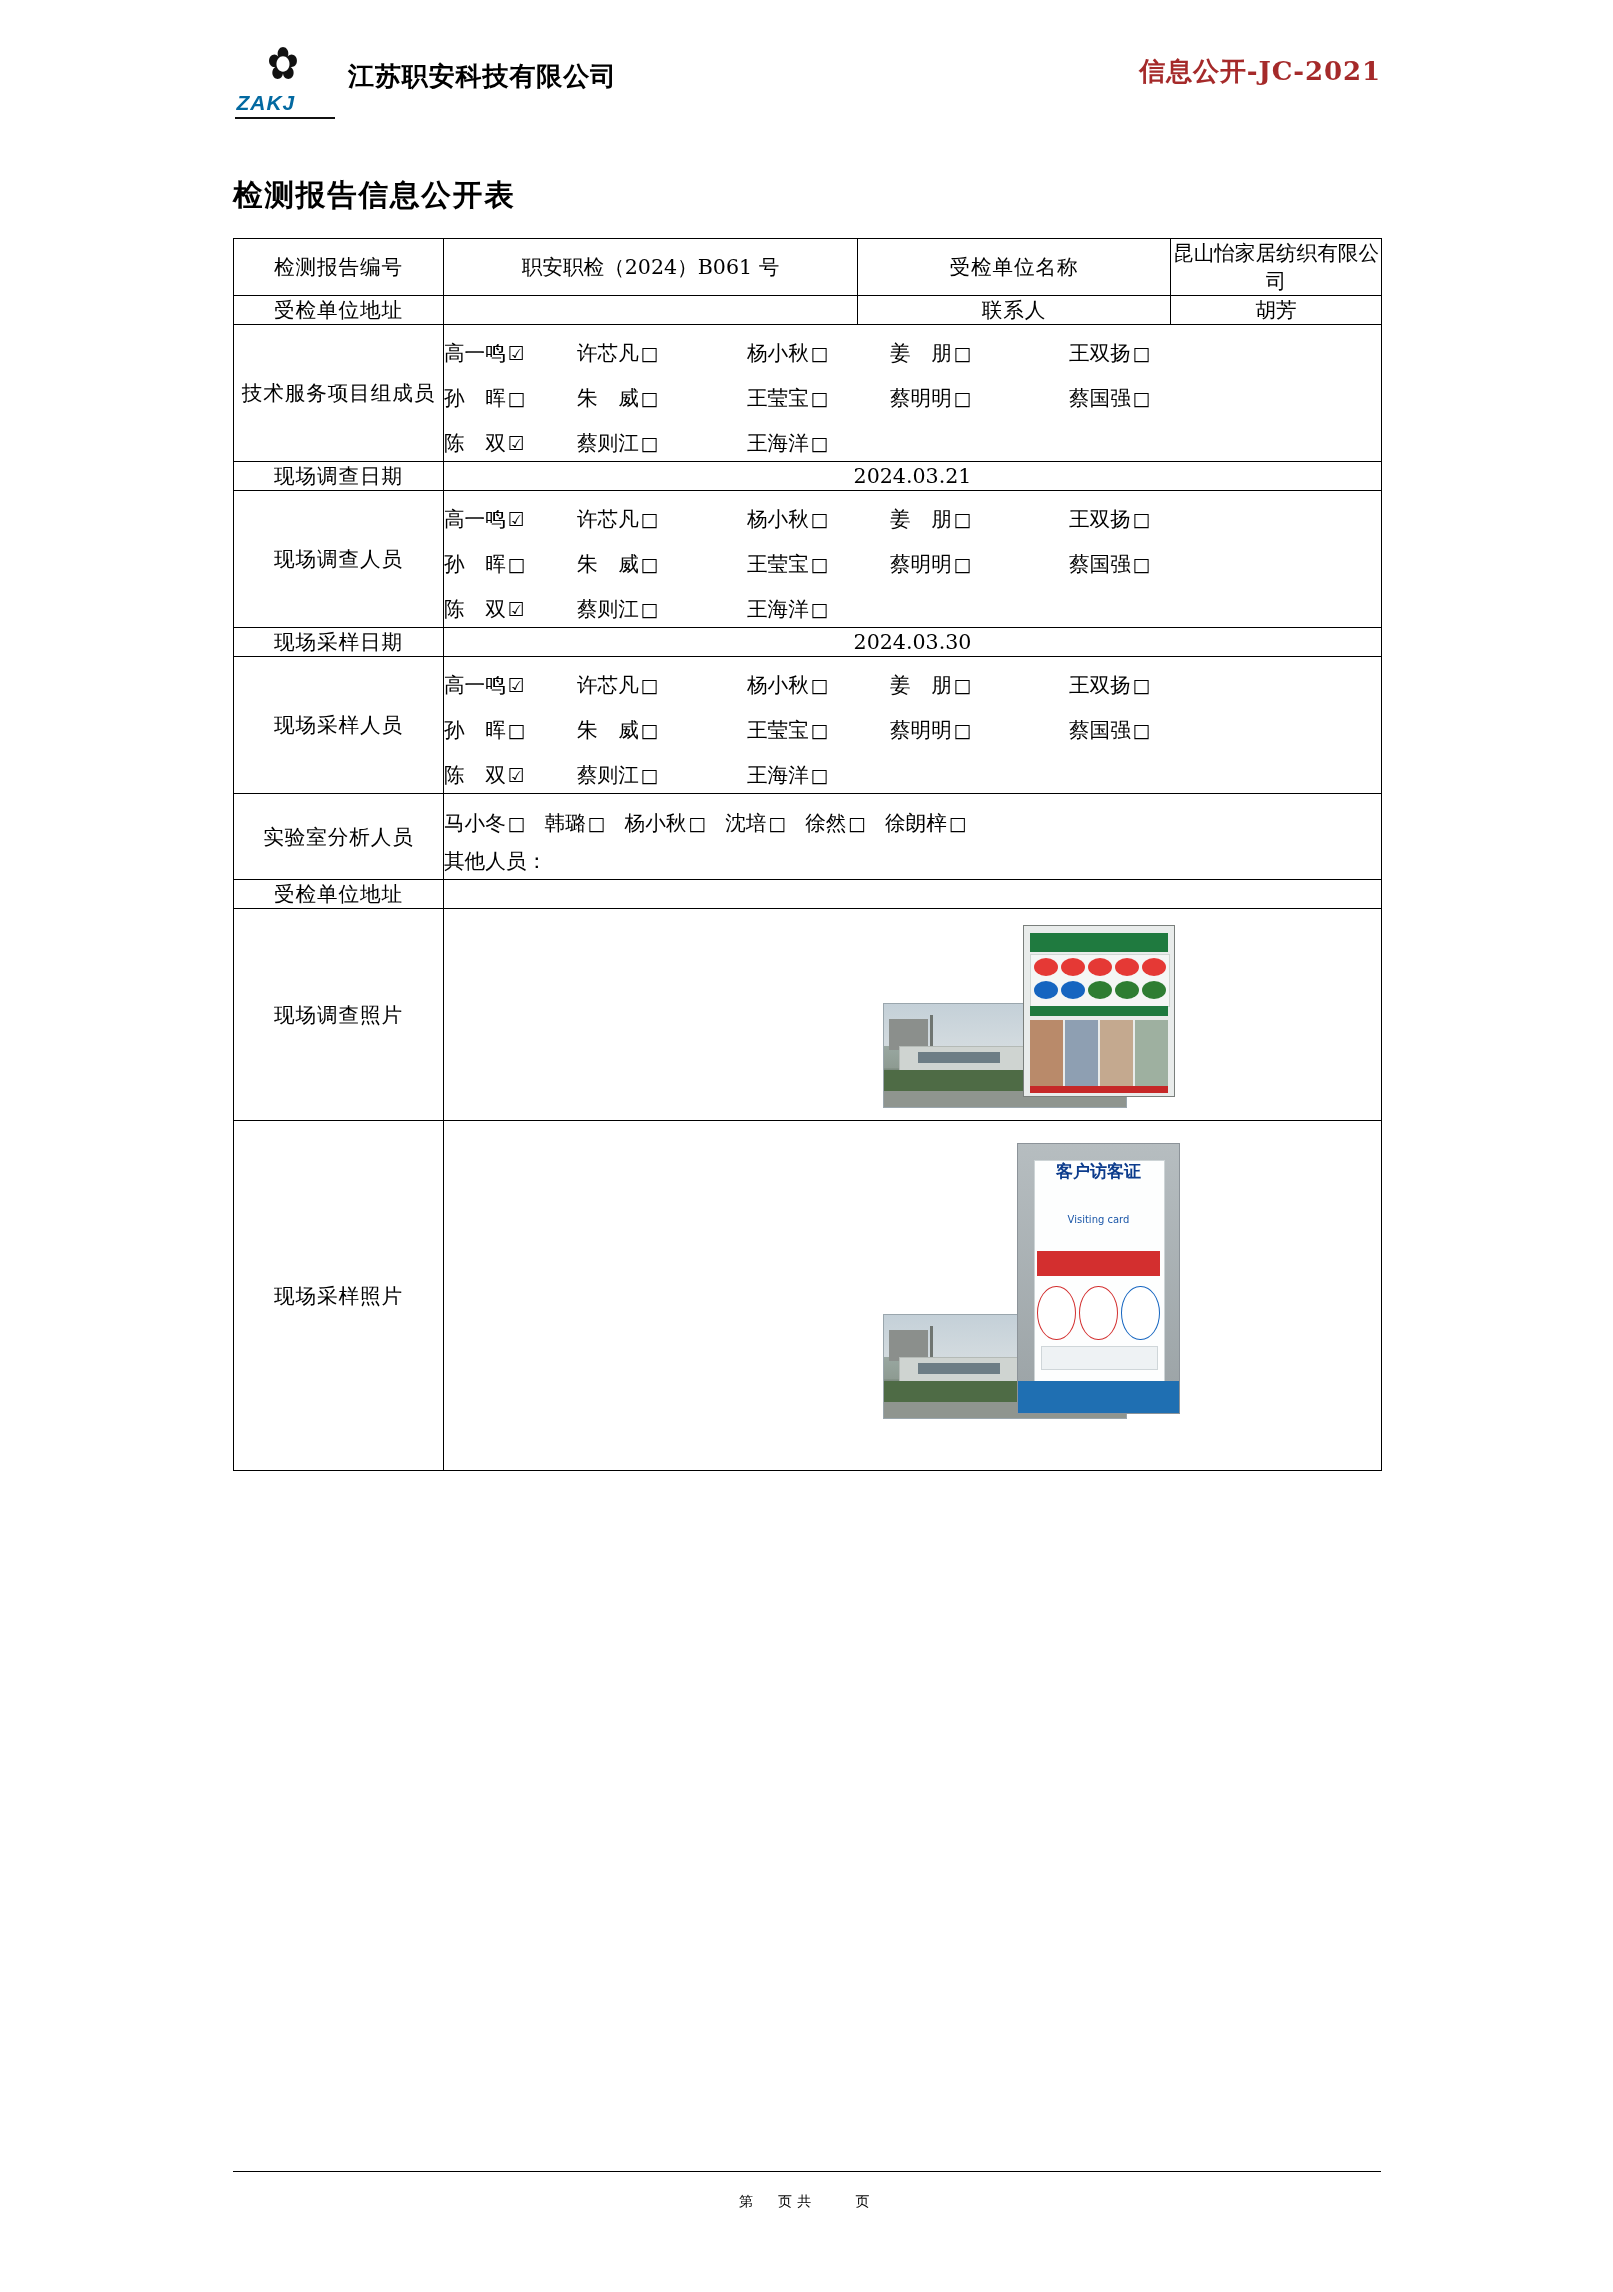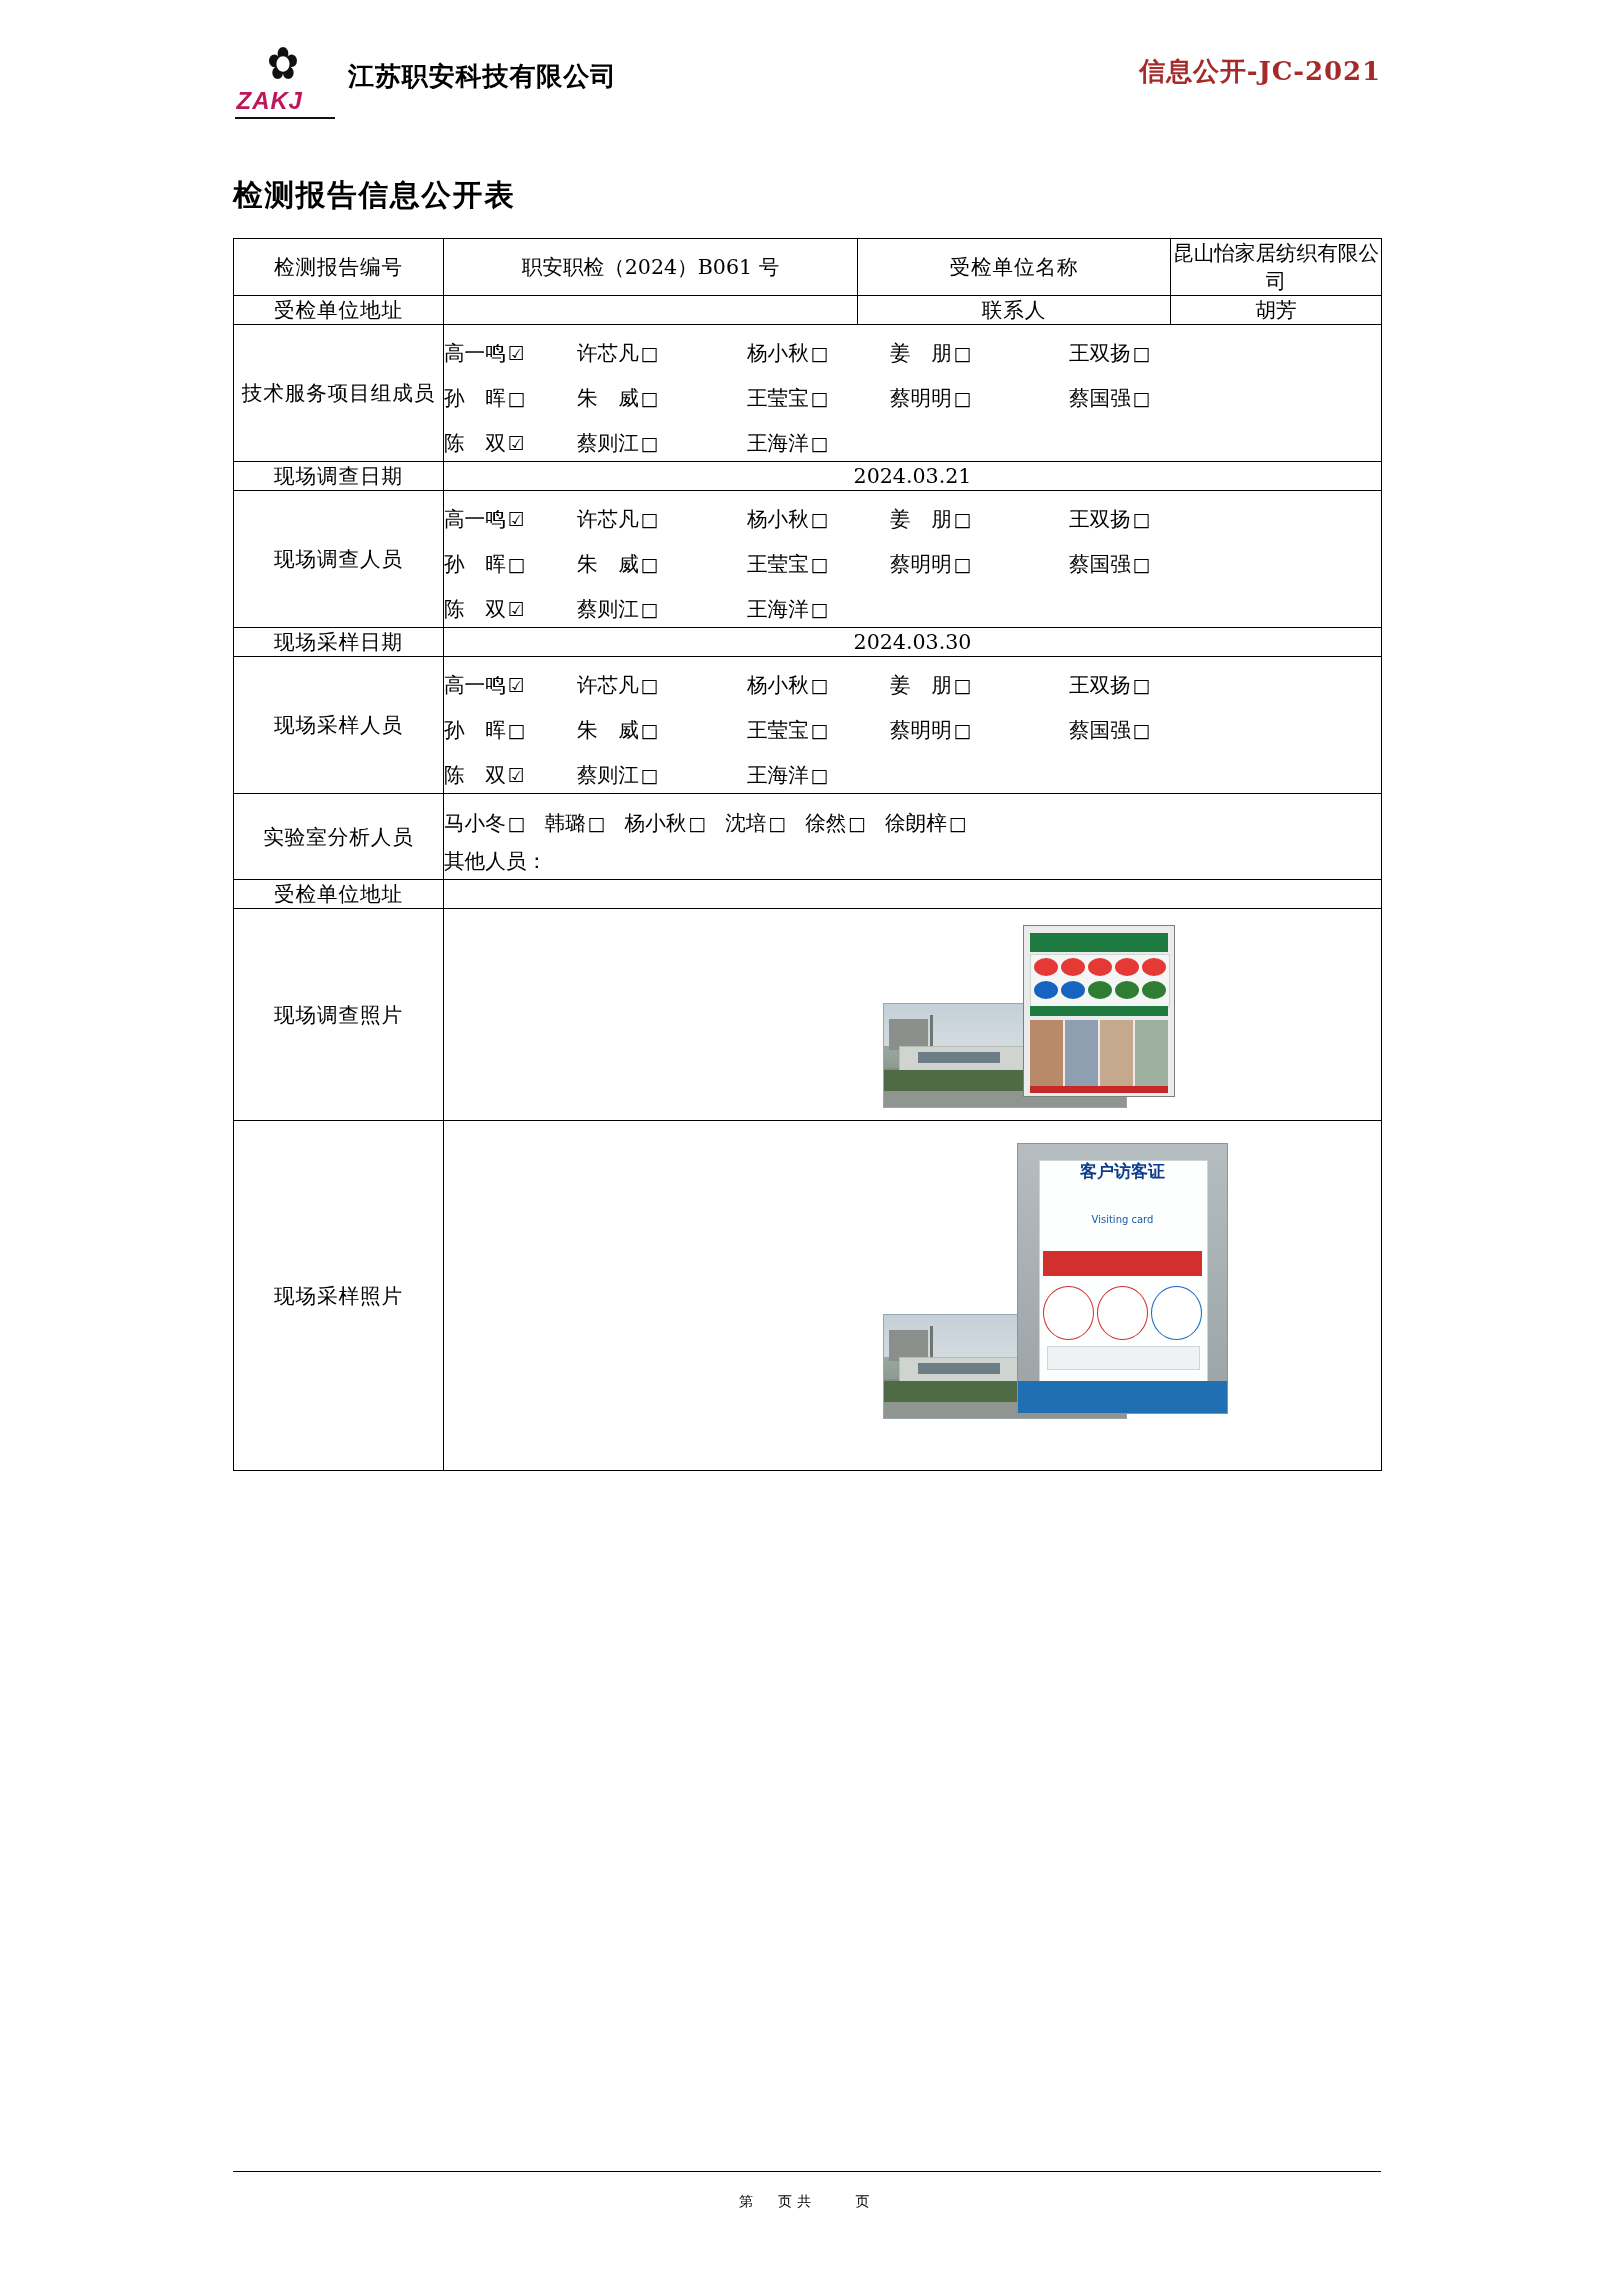--- a/index.html
+++ b/index.html
@@ -50,23 +50,23 @@
     font-family: "DejaVu Sans", sans-serif;
     transform: scaleX(0.85);
   }
   .logo-text {
     position: absolute;
     left: 3.6px;
     bottom: 1.8px;
     font-family: "Liberation Sans", sans-serif;
     font-weight: bold;
     font-style: italic;
-    font-size: 24px;
+    font-size: 21px;
     letter-spacing: 0.9px;
-    color: #be185d;
+    color: #0369a1;
   }
   .logo-underline {
     position: absolute;
     left: 1.8px;
     bottom: -2.7px;
     width: 100px;
     height: 2.7px;
     background: #111;
   }
   .company-name {
@@ -198,21 +198,20 @@
   .bd-ph:nth-child(3) { background:#c4a98f; }
   .bd-ph:nth-child(4) { background:#9eb0a0; }
   .bd-redbar { position:absolute; left:4%; bottom:2%; width:92%; height:4%; background:#c62828; }
 
   
   .img-card {
     position: absolute;
     overflow: hidden;
     background: #eab308;
     border: 0.9px solid #8c9399;
-    padding-left: 48px;
   }
   .card-bg { position:absolute; left:0; top:0; right:0; bottom:0; background:linear-gradient(#b6bdc0,#9aa2a5); }
   .card-sheet { position:absolute; left:10%; top:6%; width:80%; height:88%; background:#fdfefe; border:0.9px solid #cdd4d6; }
   .card-title { position:absolute; left:8%; top:6%; width:84%; text-align:center; color:#0b3b8c; font-weight:bold; font-family:"DejaVu Sans", sans-serif; }
   .card-sub { position:absolute; left:8%; top:26%; width:84%; text-align:center; color:#1b57a8; font-family:"DejaVu Sans", sans-serif; }
   .card-redbar { position:absolute; left:12%; top:40%; width:76%; height:9%; background:#d32f2f; }
   .card-icons { position:absolute; left:12%; top:53%; width:76%; height:20%; display:flex; gap:3.6px; }
   .ci { flex:1; border:1.8px solid #d32f2f; border-radius:50%; background:#fff; }
   .ci.b { border-color:#1565c0; }
   .card-no { position:absolute; left:14%; bottom:16%; width:72%; height:8%; background:#eef2f4; border:0.9px solid #cfd6d9; }

